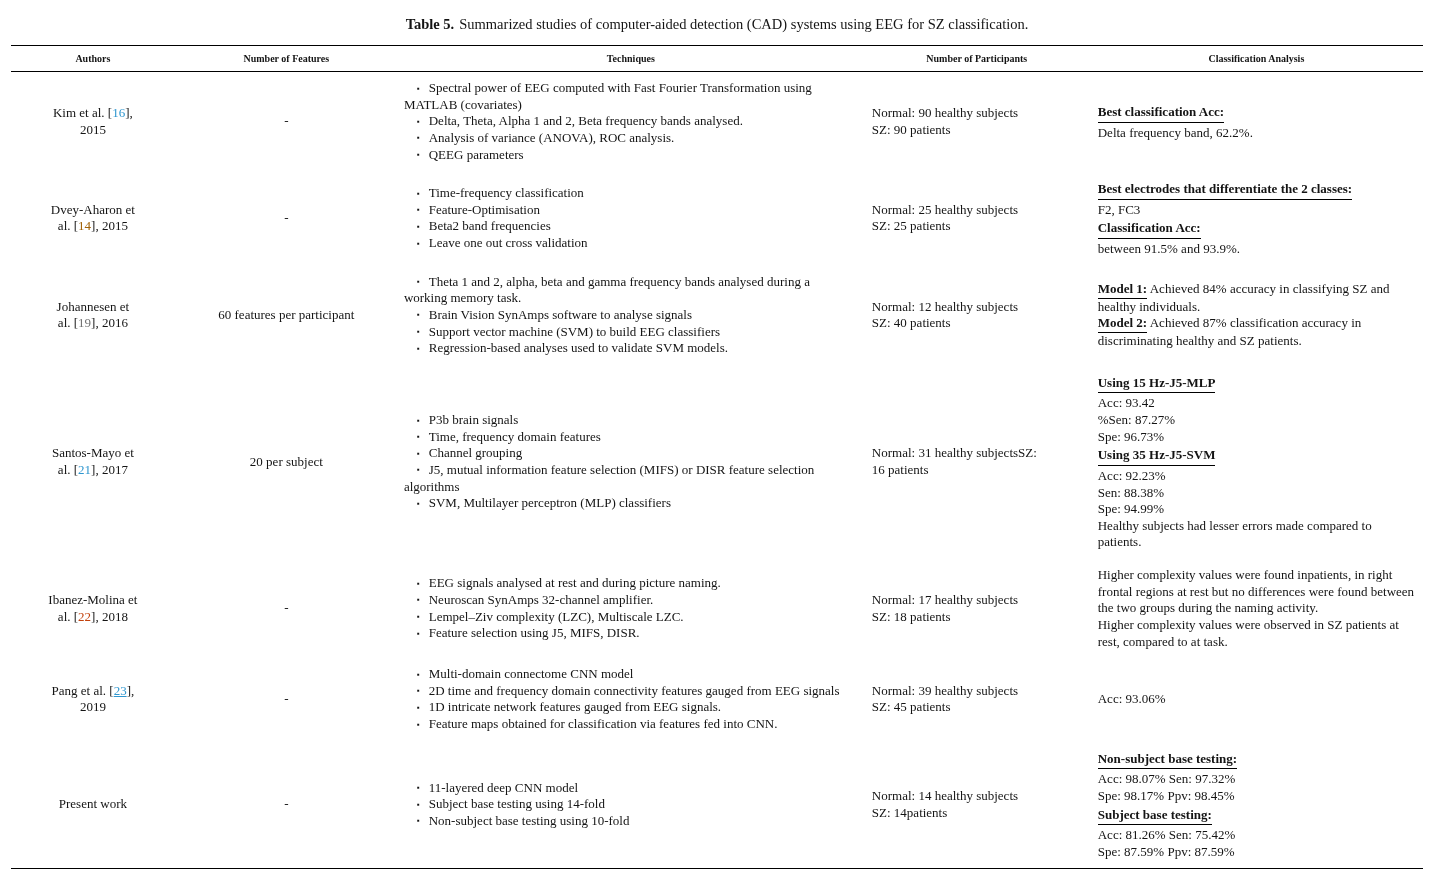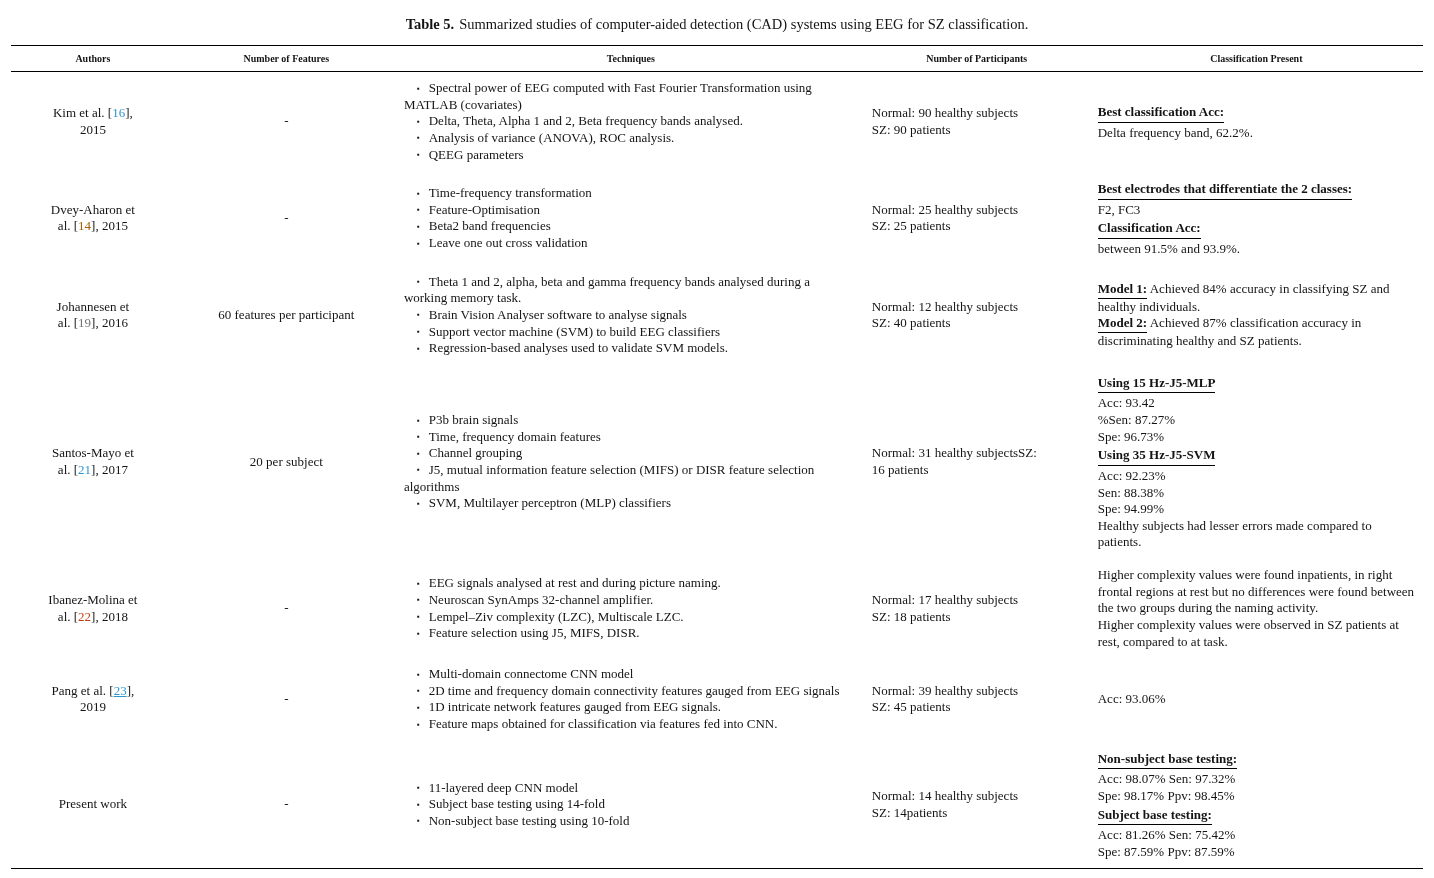--- a/index.html
+++ b/index.html
@@ -77,21 +77,21 @@
       <col style="width:33.0%">
       <col style="width:16.0%">
       <col style="width:23.6%">
     </colgroup>
     <thead>
       <tr>
         <th>Authors</th>
         <th>Number of Features</th>
         <th>Techniques</th>
         <th>Number of Participants</th>
-        <th>Classification Present</th>
+        <th>Classification Analysis</th>
       </tr>
     </thead>
     <tbody>
         <tr>
           <td class="authors">
             <div><span>Kim et al. [</span><span class="cite" style="color: rgb(46, 150, 207); margin-top: 11px;">16</span><span>],</span></div>
             <div><span>2015</span></div>
           </td>
           <td class="features">-</td>
           <td class="tech">
@@ -109,21 +109,21 @@
             <div class="res-line">Delta frequency band, 62.2%.</div>
           </td>
         </tr>
         <tr>
           <td class="authors">
             <div><span>Dvey-Aharon et</span></div>
             <div><span>al. [</span><span class="cite" style="color: #a16207;">14</span><span>], 2015</span></div>
           </td>
           <td class="features">-</td>
           <td class="tech">
-            <div class="tech-item"><span class="bullet">▪</span><span>Time-frequency transformation</span></div>
+            <div class="tech-item"><span class="bullet">▪</span><span>Time-frequency classification</span></div>
             <div class="tech-item"><span class="bullet">▪</span><span>Feature-Optimisation</span></div>
             <div class="tech-item"><span class="bullet">▪</span><span>Beta2 band frequencies</span></div>
             <div class="tech-item"><span class="bullet">▪</span><span>Leave one out cross validation</span></div>
           </td>
           <td class="part">
             <div>Normal: 25 healthy subjects</div>
             <div>SZ: 25 patients</div>
           </td>
           <td class="results">
             <div class="res-block"><span class="res-heading">Best electrodes that differentiate the 2 classes:</span></div>
@@ -133,21 +133,21 @@
           </td>
         </tr>
         <tr>
           <td class="authors">
             <div><span>Johannesen et</span></div>
             <div><span>al. [</span><span class="cite" style="color: #737373;">19</span><span>], 2016</span></div>
           </td>
           <td class="features">60 features per participant</td>
           <td class="tech">
             <div class="tech-item"><span class="bullet">▪</span><span>Theta 1 and 2, alpha, beta and gamma frequency bands analysed during a working memory task.</span></div>
-            <div class="tech-item"><span class="bullet">▪</span><span>Brain Vision Analyser software to analyse signals</span></div>
+            <div class="tech-item"><span class="bullet">▪</span><span>Brain Vision SynAmps software to analyse signals</span></div>
             <div class="tech-item"><span class="bullet">▪</span><span>Support vector machine (SVM) to build EEG classifiers</span></div>
             <div class="tech-item"><span class="bullet">▪</span><span>Regression-based analyses used to validate SVM models.</span></div>
           </td>
           <td class="part">
             <div>Normal: 12 healthy subjects</div>
             <div>SZ: 40 patients</div>
           </td>
           <td class="results">
             <div class="res-line"><span class="res-lead">Model 1:</span> Achieved 84% accuracy in classifying SZ and healthy individuals.</div>
             <div class="res-line"><span class="res-lead">Model 2:</span> Achieved 87% classification accuracy in discriminating healthy and SZ patients.</div>

